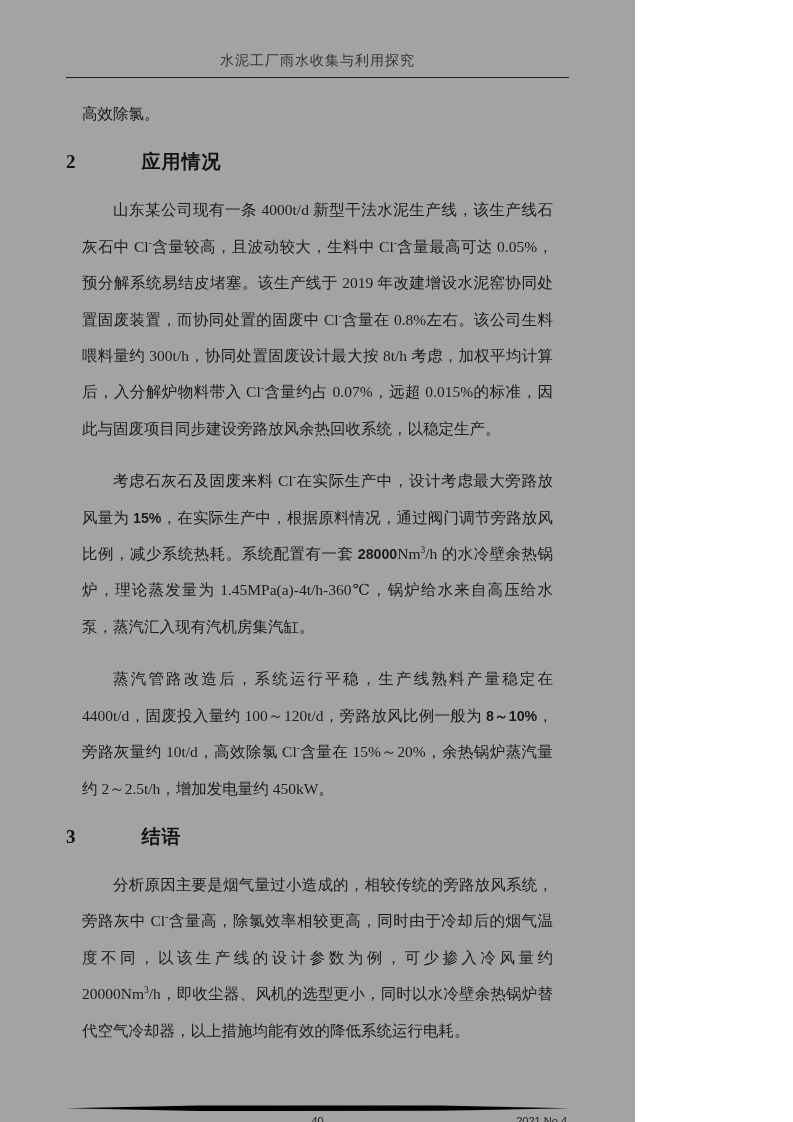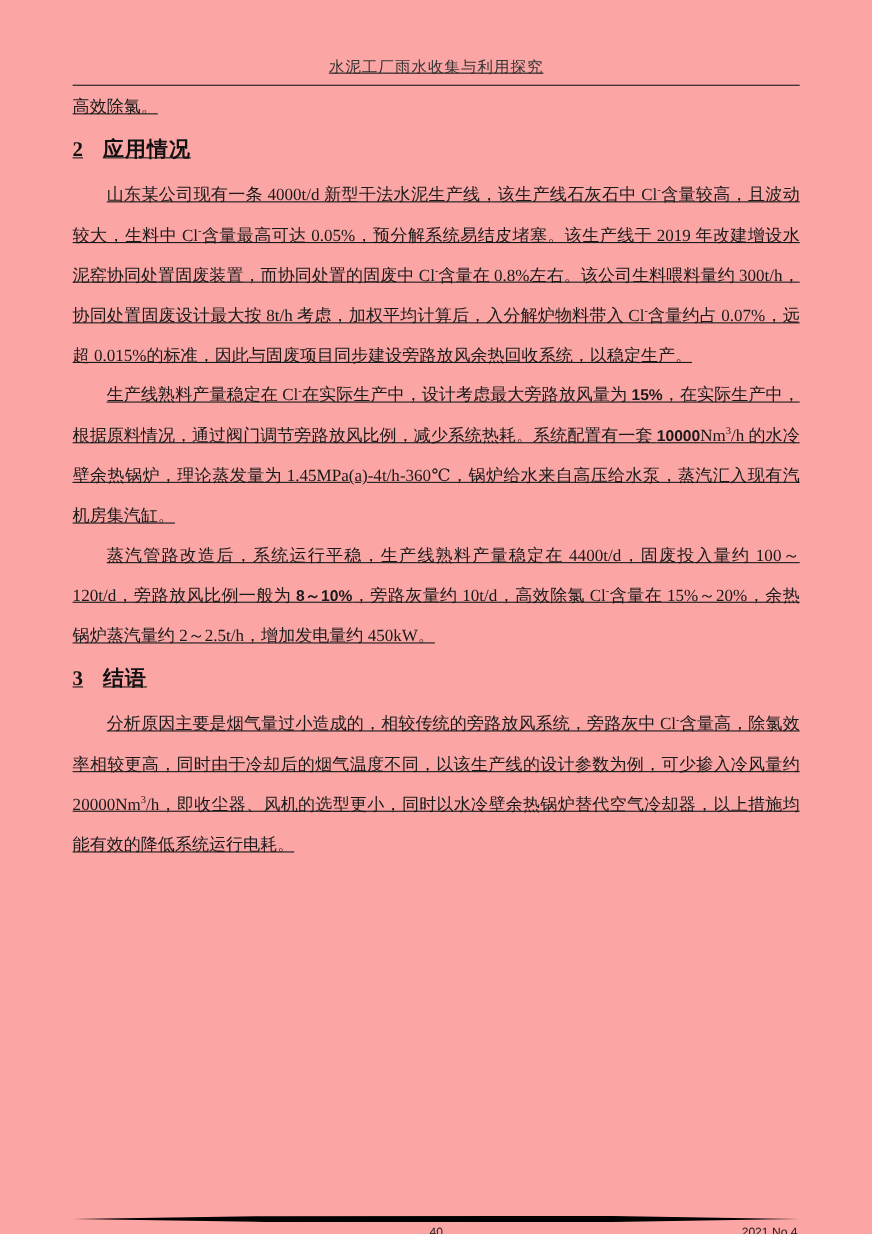--- a/index.html
+++ b/index.html
@@ -2,47 +2,46 @@
 <html lang="zh"><head>
 <meta charset="utf-8">
 <style>
   html, body {
     margin: 0;
     padding: 0;
     background: #ffffff;
   }
   .page {
     position: relative;
-    width: 793px;
+    width: 635px;
     height: 1122px;
-    background: #fca5a5;
+    background: #a3a3a3;
     overflow: hidden;
     font-family: "Liberation Serif", "DejaVu Serif", serif;
     color: #1a1a1a;
-    text-decoration: underline;
   }
   
   .page-header {
     padding: 52px 66px 0 66px;
   }
   .running-title {
     text-align: center;
     font-size: 14px;
     letter-spacing: 1px;
     color: #333333;
     padding-bottom: 7px;
     border-bottom: 1.5px solid #1a1a1a;
   }
   
   .article {
     padding: 2px 66px 0 66px;
     text-align: justify;
   }
   .article p {
-    margin: 0;
+    margin: 16px;
     font-size: 15.5px;
     line-height: 36.4px;
     text-indent: 2em;
   }
   .article p.tail {
     text-indent: 0;
   }
   .article sup {
     font-size: 0.62em;
     line-height: 0;
@@ -60,20 +59,21 @@
     font-weight: bold;
     color: #111111;
   }
   .article h2 .h-num {
     font-family: "Liberation Serif", "DejaVu Serif", serif;
     margin-right: 0.95em;
   }
   .article h2 .h-title {
     font-family: "Liberation Sans", "DejaVu Sans", sans-serif;
     letter-spacing: 1px;
+    margin-left: 48px;
   }
   
   .page-footer {
     position: absolute;
     left: 66px;
     right: 66px;
     top: 1104px;
   }
   .footer-rule {
     display: block;
@@ -105,21 +105,21 @@
 <div class="page">
 
   <header class="page-header">
     <div class="running-title">水泥工厂雨水收集与利用探究</div>
   </header>
 
   <main class="article" id="article">
       <p class="tail"><span>高效除氯。</span></p>
       <h2><span class="h-num">2</span><span class="h-title">应用情况</span></h2>
       <p><span>山东某公司现有一条 4000t/d 新型干法水泥生产线，该生产线石灰石中 Cl</span><sup>-</sup><span>含量较高，且波动较大，生料中 Cl</span><sup>-</sup><span>含量最高可达 0.05%，预分解系统易结皮堵塞。该生产线于 2019 年改建增设水泥窑协同处置固废装置，而协同处置的固废中 Cl</span><sup>-</sup><span>含量在 0.8%左右。该公司生料喂料量约 300t/h，协同处置固废设计最大按 8t/h 考虑，加权平均计算后，入分解炉物料带入 Cl</span><sup>-</sup><span>含量约占 0.07%，远超 0.015%的标准，因此与固废项目同步建设旁路放风余热回收系统，以稳定生产。</span></p>
-      <p><span>生产线熟料产量稳定在 Cl</span><sup>-</sup><span>在实际生产中，设计考虑最大旁路放风量为 </span><span class="alt">15%</span><span>，在实际生产中，根据原料情况，通过阀门调节旁路放风比例，减少系统热耗。系统配置有一套 </span><span class="alt">10000</span><span>Nm</span><sup>3</sup><span>/h 的水冷壁余热锅炉，理论蒸发量为 1.45MPa(a)-4t/h-360℃，锅炉给水来自高压给水泵，蒸汽汇入现有汽机房集汽缸。</span></p>
+      <p><span>考虑石灰石及固废来料 Cl</span><sup>-</sup><span>在实际生产中，设计考虑最大旁路放风量为 </span><span class="alt">15%</span><span>，在实际生产中，根据原料情况，通过阀门调节旁路放风比例，减少系统热耗。系统配置有一套 </span><span class="alt">28000</span><span>Nm</span><sup>3</sup><span>/h 的水冷壁余热锅炉，理论蒸发量为 1.45MPa(a)-4t/h-360℃，锅炉给水来自高压给水泵，蒸汽汇入现有汽机房集汽缸。</span></p>
       <p><span>蒸汽管路改造后，系统运行平稳，生产线熟料产量稳定在 4400t/d，固废投入量约 100～120t/d，旁路放风比例一般为 </span><span class="alt">8～10%</span><span>，旁路灰量约 10t/d，高效除氯 Cl</span><sup>-</sup><span>含量在 15%～20%，余热锅炉蒸汽量约 2～2.5t/h，增加发电量约 450kW。</span></p>
       <h2><span class="h-num">3</span><span class="h-title">结语</span></h2>
       <p><span>分析原因主要是烟气量过小造成的，相较传统的旁路放风系统，旁路灰中 Cl</span><sup>-</sup><span>含量高，除氯效率相较更高，同时由于冷却后的烟气温度不同，以该生产线的设计参数为例，可少掺入冷风量约 20000Nm</span><sup>3</sup><span>/h，即收尘器、风机的选型更小，同时以水冷壁余热锅炉替代空气冷却器，以上措施均能有效的降低系统运行电耗。</span></p>
     </main>
 
   <footer class="page-footer">
     <svg class="footer-rule" viewBox="0 0 661 9" preserveAspectRatio="none">
       <polygon points="0,4.2 175,1.6 490,1.4 661,4.2 490,6.8 175,6.9" fill="#000000"></polygon>
     </svg>
     <div class="footer-row">

